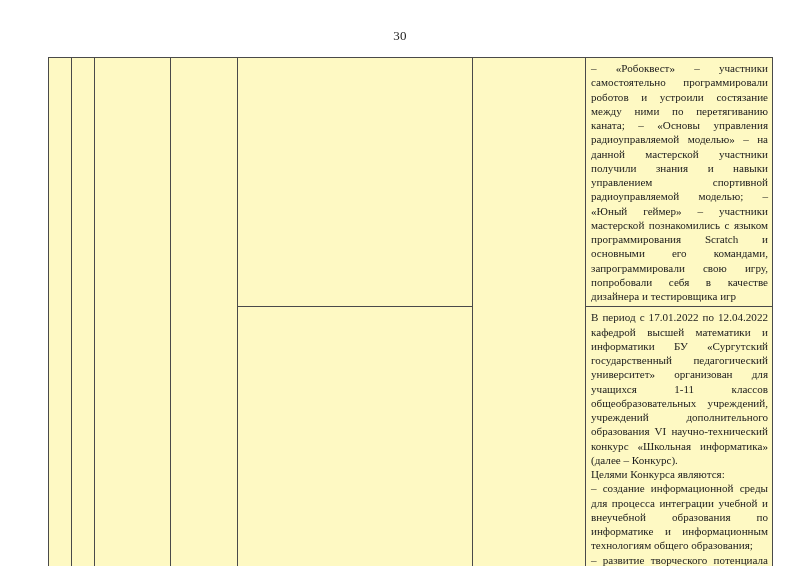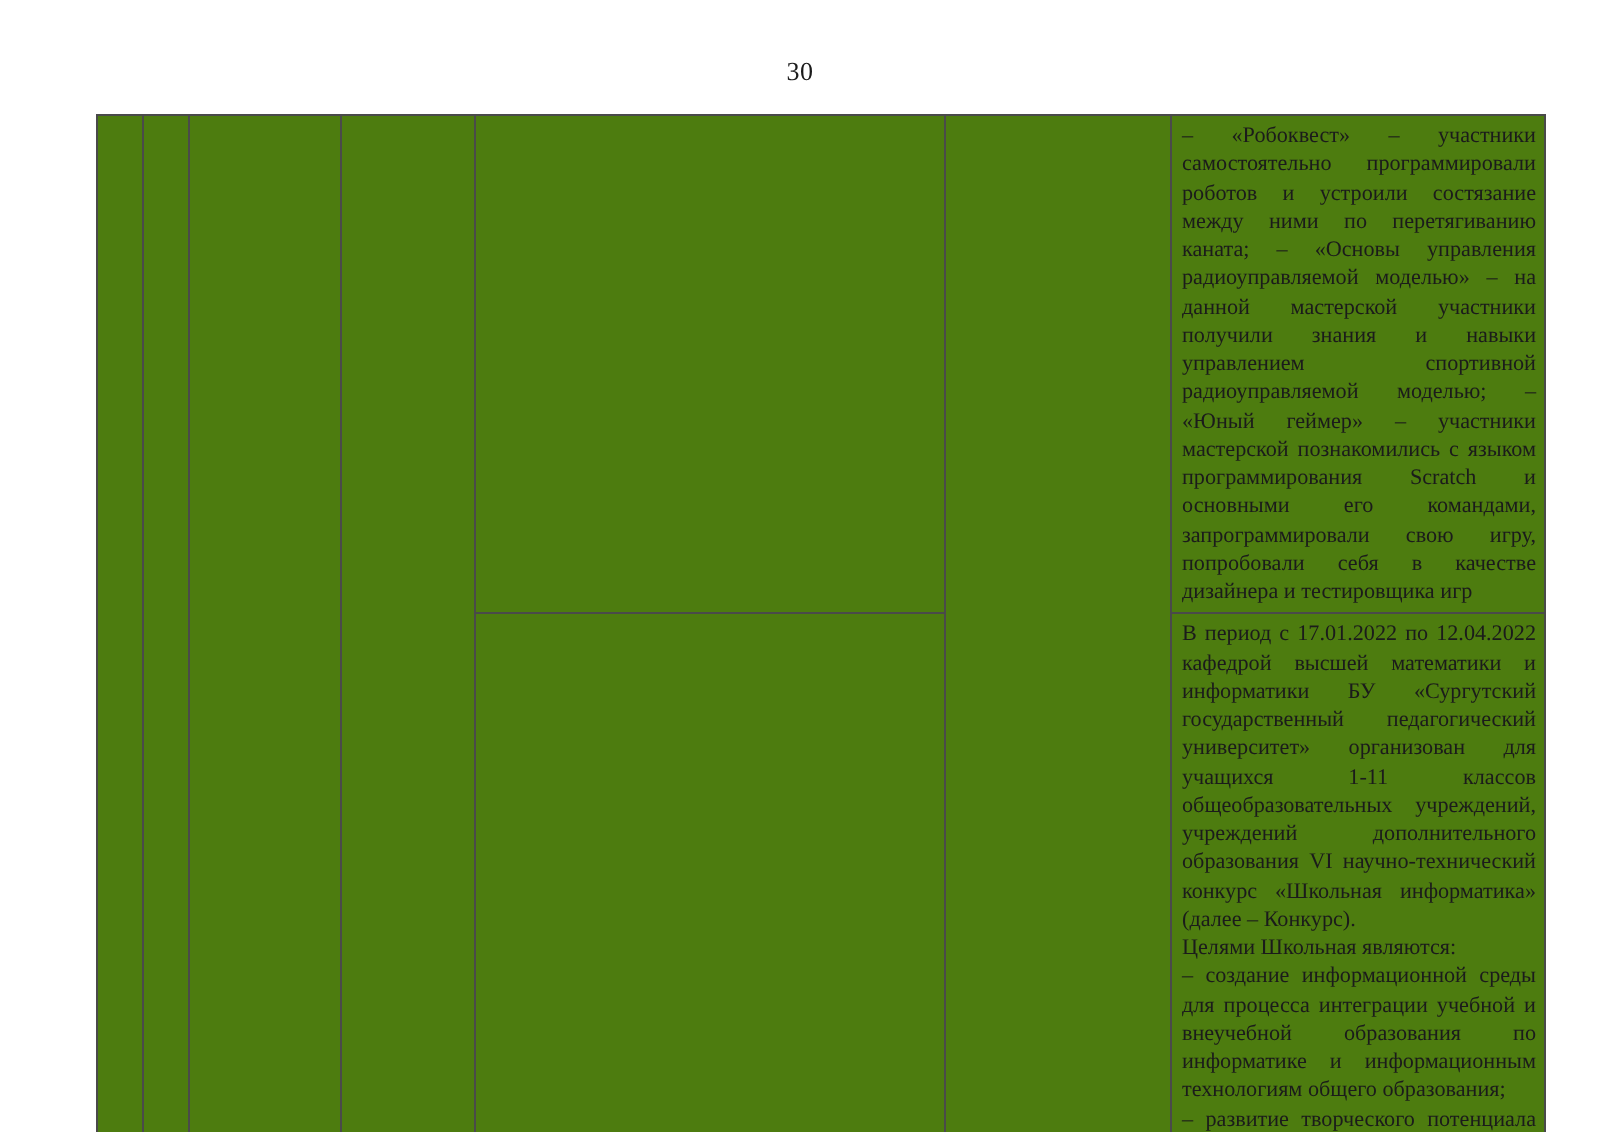--- a/index.html
+++ b/index.html
@@ -40,21 +40,21 @@
     top: 57px;
     width: 724px;
     height: 477px;
     border-collapse: collapse;
     table-layout: fixed;
   }
   .doc-table td {
     border: 1px solid #4a4a4a;
     vertical-align: top;
     padding: 0;
-    background: #4d7c0f;
+    background: #fef9c3;
   }
 
   
   col.c1 { width: 23px; }
   col.c2 { width: 23px; }
   col.c3 { width: 76px; }
   col.c4 { width: 67px; }
   col.c5 { width: 235px; }
   col.c6 { width: 113px; }
   col.c7 { width: 187px; }
@@ -126,21 +126,21 @@
       <tr>
         <td>
           <div class="mid-cell-inner">
             
           </div>
         </td>
 
         <td>
           <div class="cell-pad">
             <p class="body-text">В период с 17.01.2022 по 12.04.2022 кафедрой высшей математики и информатики БУ «Сургутский государственный педагогический университет» организован для учащихся 1-11 классов общеобразовательных учреждений, учреждений дополнительного образования VI научно-технический конкурс «Школьная информатика» (далее – Конкурс).</p>
-            <p class="body-text nowrap-last">Целями Школьная являются:</p>
+            <p class="body-text nowrap-last">Целями Конкурса являются:</p>
             <p class="body-text">– создание информационной среды для процесса интеграции учебной и внеучебной образования по информатике и информационным технологиям общего образования;</p>
             <p class="body-text">– развитие творческого потенциала учащихся;</p>
 
           </div>
         </td>
       </tr>
     </tbody>
   </table>
 
 </div>

